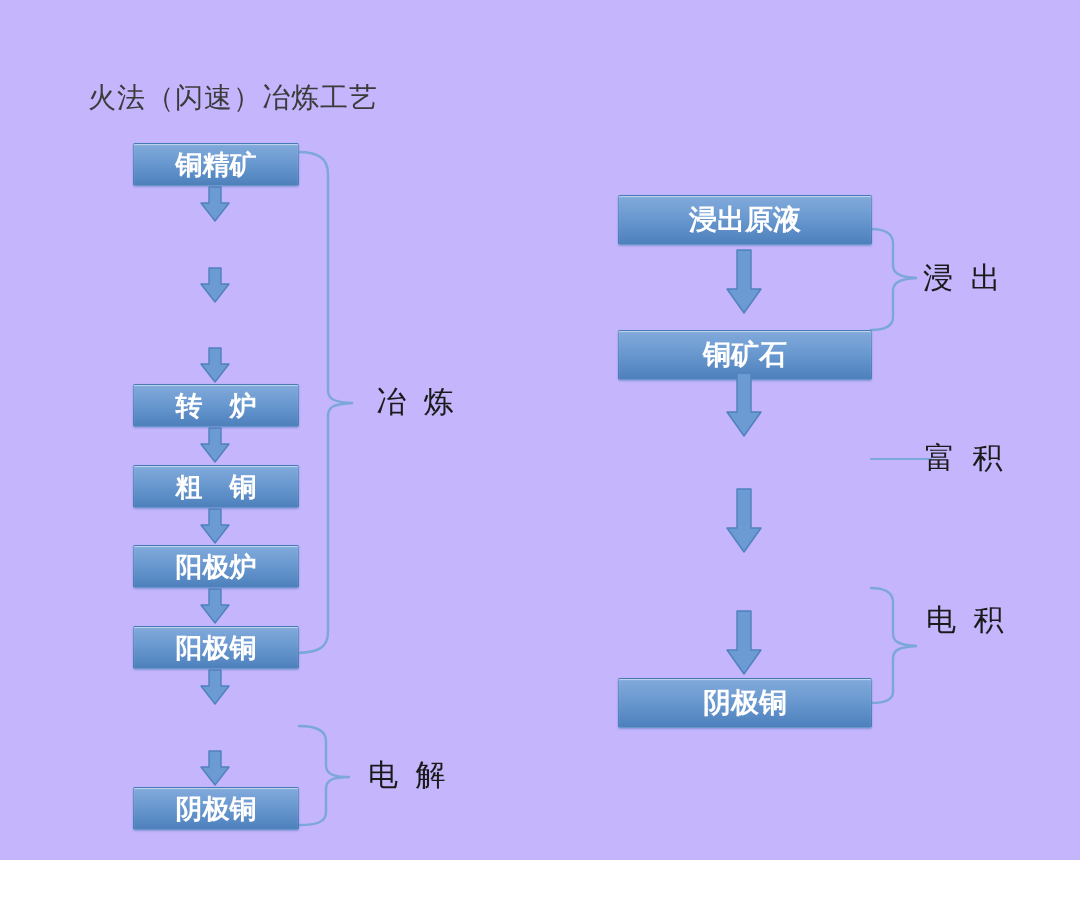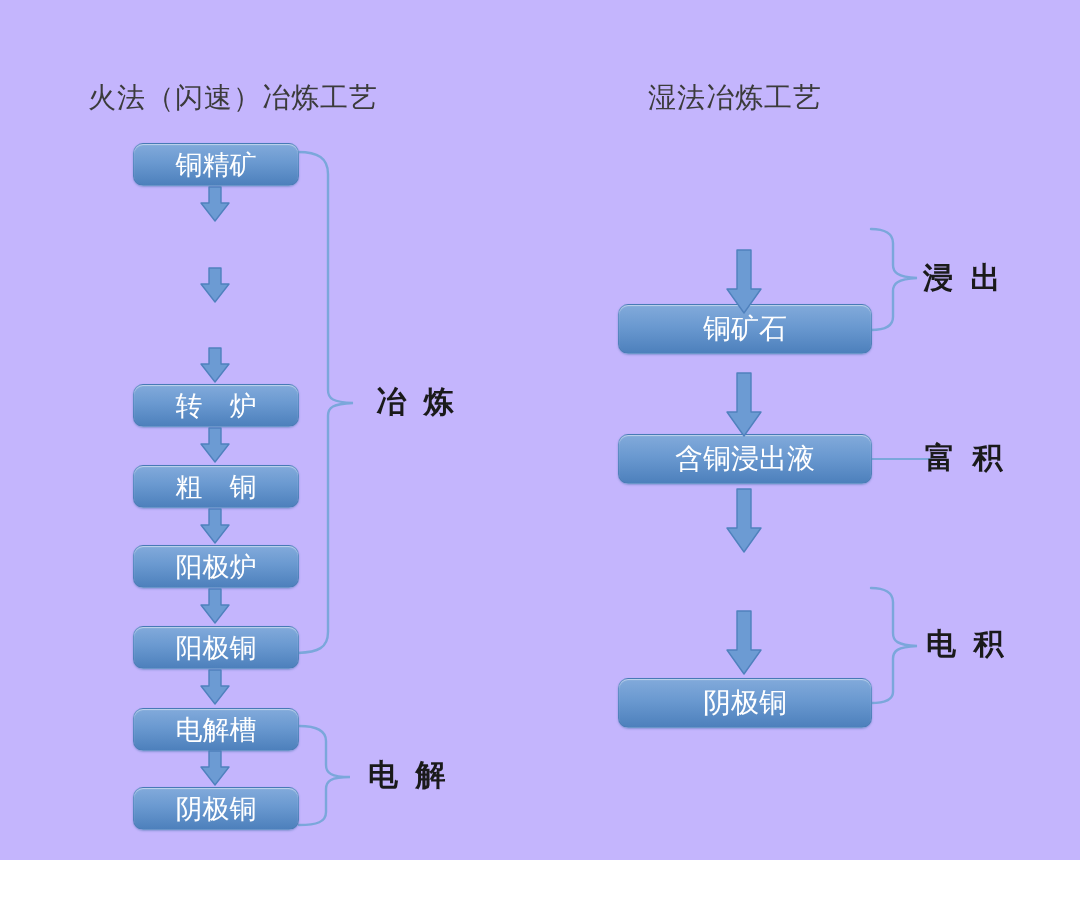--- a/index.html
+++ b/index.html
@@ -16,63 +16,61 @@
   .canvas{
     position:relative;width:1080px;height:860px;background:#c4b5fd;
     overflow:hidden;font-family:"Liberation Serif",serif;
   }
   .title{
     position:absolute;font-size:28px;line-height:30px;color:var(--title-color);
     white-space:pre;letter-spacing:1px;
   }
   .flow-box{
     position:absolute;display:flex;align-items:center;justify-content:center;
-    color:#ffffff;font-weight:normal;border-radius:10px;white-space:pre;
+    color:#ffffff;font-weight:bold;border-radius:2px;white-space:pre;
     background:linear-gradient(180deg,var(--box-top) 0%,#6a99d0 45%,var(--box-bottom) 100%);
     box-shadow:inset 0 1px 1px rgba(255,255,255,.5),0 1px 2px rgba(62,111,168,.45);
     border:1px solid rgba(62,111,168,.35);
     font-family:"Liberation Sans",sans-serif;
   }
   .flow-box.left-col{left:133px;width:164px;height:41px;font-size:27px;}
   .flow-box.right-col{left:618px;width:252px;height:48px;font-size:28px;}
   .arrow{position:absolute;}
   .arrow polygon{
     fill:var(--arrow-fill);stroke:var(--arrow-stroke);
     stroke-width:1.4;stroke-linejoin:round;
   }
   .overlay{position:absolute;left:0;top:0;pointer-events:none;}
   .brace{fill:none;stroke:var(--brace-color);stroke-width:2.4;stroke-linecap:round;}
   .brace.thin{stroke-width:2;}
   .stage-label{
-    position:absolute;font-size:30px;font-weight:bold;color:var(--label-color);
+    position:absolute;font-size:30px;font-weight:normal;color:var(--label-color);
     white-space:pre;word-spacing:10px;line-height:32px;
   }
 </style>
 </head>
 <body>
 
 <div class="canvas">
 
   <svg class="overlay" width="1080" height="915" viewBox="0 0 1080 915">
     <path class="brace" d="M 298 152 C 318 152 328 158 328 174 L 328 390 C 328 399 333 402 353 403 C 333 404 328 407 328 416 L 328 632 C 328 648 318 652 298 653"></path>
     <path class="brace" d="M 299 726 C 317 726 326 731 326 741 L 326 765 C 326 773 331 777 350 777 C 331 777 326 781 326 789 L 326 812 C 326 822 317 825 299 825"></path>
     <path class="brace" d="M 871 229 C 885 229 893 234 893 243 L 893 265 C 893 272 897 277 917 278 C 897 279 893 284 893 291 L 893 317 C 893 326 885 330 871 330"></path>
     <path class="brace thin" d="M 871 459 L 931 459"></path>
     <path class="brace" d="M 871 588 C 885 588 893 593 893 602 L 893 633 C 893 641 897 645 917 646 C 897 647 893 651 893 659 L 893 692 C 893 700 885 703 871 703"></path>
   </svg>
 
   <div class="title" style="left:88px;top:83px">火法（闪速）冶炼工艺</div>
-  <div class="title" style="left:648px;top:83px">湿法冶炼工艺</div>
 
   <div class="flow-box left-col" style="top:143px">铜精矿</div>
   <div class="flow-box left-col" style="top:465px">粗　铜</div>
   <div class="flow-box left-col" style="top:384px">转　炉</div>
   <div class="flow-box left-col" style="top:626px">阳极铜</div>
   <div class="flow-box left-col" style="top:545px">阳极炉</div>
-  <div class="flow-box left-col" style="top:708px">电解槽</div>
   <div class="flow-box left-col" style="top:787px">阴极铜</div>
 
   <svg class="arrow" style="left:199px;top:186px" width="32" height="36" viewBox="0 0 32 36">
       <polygon points="10,1 22,1 22,17 30,17 16,35 2,17 10,17"></polygon>
     </svg>
   <svg class="arrow" style="left:199px;top:267px" width="32" height="36" viewBox="0 0 32 36">
       <polygon points="10,1 22,1 22,17 30,17 16,35 2,17 10,17"></polygon>
     </svg>
   <svg class="arrow" style="left:199px;top:347px" width="32" height="36" viewBox="0 0 32 36">
       <polygon points="10,1 22,1 22,17 30,17 16,35 2,17 10,17"></polygon>
@@ -86,36 +84,36 @@
   <svg class="arrow" style="left:199px;top:588px" width="32" height="36" viewBox="0 0 32 36">
       <polygon points="10,1 22,1 22,17 30,17 16,35 2,17 10,17"></polygon>
     </svg>
   <svg class="arrow" style="left:199px;top:669px" width="32" height="36" viewBox="0 0 32 36">
       <polygon points="10,1 22,1 22,17 30,17 16,35 2,17 10,17"></polygon>
     </svg>
   <svg class="arrow" style="left:199px;top:750px" width="32" height="36" viewBox="0 0 32 36">
       <polygon points="10,1 22,1 22,17 30,17 16,35 2,17 10,17"></polygon>
     </svg>
 
-  <div class="flow-box right-col" style="top:304px">铜矿石</div>
-  <div class="flow-box right-col" style="top:434px">含铜浸出液</div>
+  <div class="flow-box right-col" style="top:195px">浸出原液</div>
+  <div class="flow-box right-col" style="top:330px">铜矿石</div>
   <div class="flow-box right-col" style="top:678px">阴极铜</div>
 
   <svg class="arrow" style="left:725px;top:249px" width="38" height="65" viewBox="0 0 38 65">
       <polygon points="12,1 26,1 26,40 36,40 19,64 2,40 12,40"></polygon>
     </svg>
   <svg class="arrow" style="left:725px;top:372px" width="38" height="65" viewBox="0 0 38 65">
       <polygon points="12,1 26,1 26,40 36,40 19,64 2,40 12,40"></polygon>
     </svg>
   <svg class="arrow" style="left:725px;top:488px" width="38" height="65" viewBox="0 0 38 65">
       <polygon points="12,1 26,1 26,40 36,40 19,64 2,40 12,40"></polygon>
     </svg>
   <svg class="arrow" style="left:725px;top:610px" width="38" height="65" viewBox="0 0 38 65">
       <polygon points="12,1 26,1 26,40 36,40 19,64 2,40 12,40"></polygon>
     </svg>
 
   <div class="stage-label" style="left:376px;top:386px">冶 炼</div>
   <div class="stage-label" style="left:368px;top:759px">电 解</div>
   <div class="stage-label" style="left:923px;top:262px">浸 出</div>
   <div class="stage-label" style="left:925px;top:442px">富 积</div>
-  <div class="stage-label" style="left:926px;top:628px">电 积</div>
+  <div class="stage-label" style="left:926px;top:604px">电 积</div>
 
 </div>
 
 </body></html>

